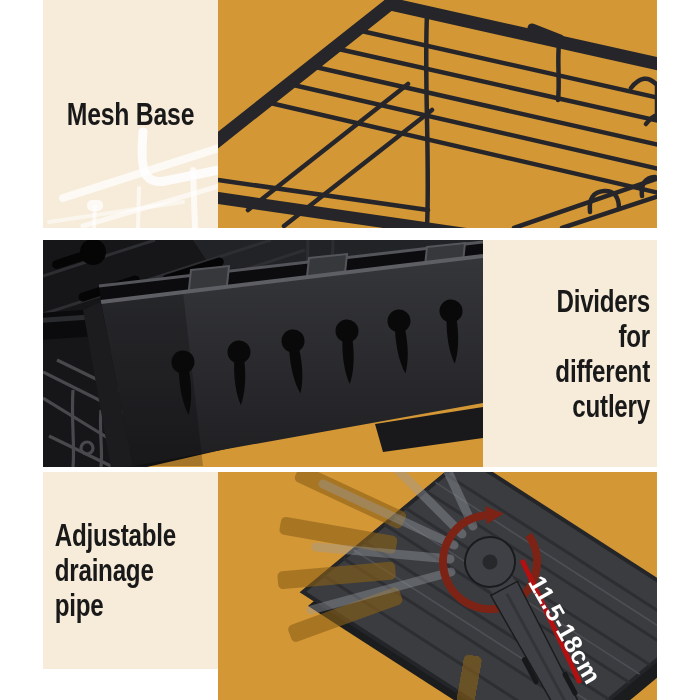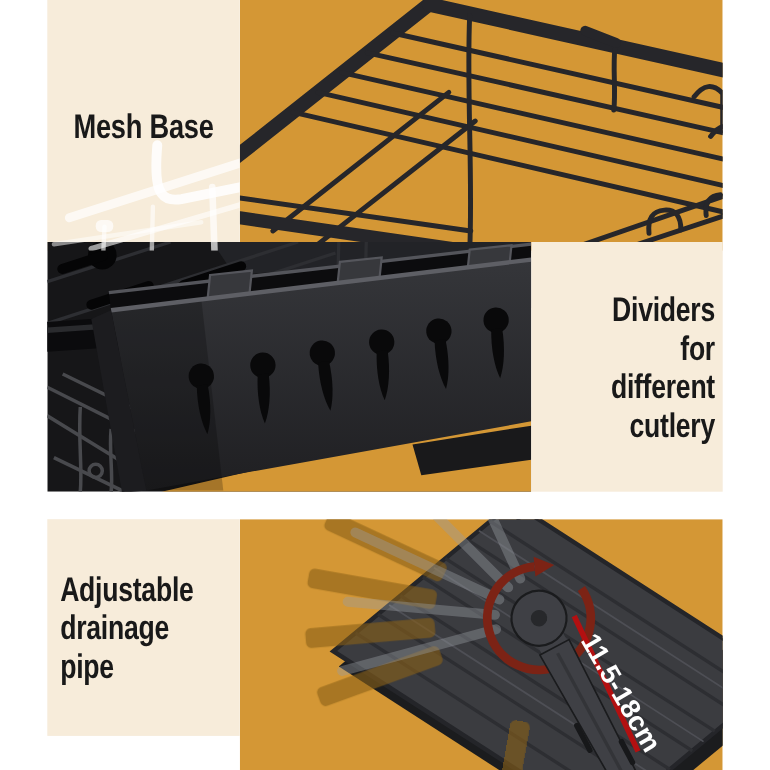--- a/index.html
+++ b/index.html
@@ -85,21 +85,21 @@
         <path d="M 0 198 L 262 236" stroke-width="12"></path>
         <path d="M 0 180 L 210 210" stroke-width="4.5"></path>
         <path d="M 296 228 L 441 178" stroke-width="4.5"></path>
         <path d="M 344 228 L 441 196" stroke-width="4.5"></path>
         <path d="M 372 212 q -2 -20 14 -21 q 15 -1 15 18" stroke-width="4.5"></path>
         <path d="M 424 196 q -2 -18 13 -19" stroke-width="4.5"></path>
       </g>
     </svg>
   </section>
 
-  <section class="row" style="top:220px;height:162px;">
+  <section class="row" style="top:240px;height:162px;">
     <svg class="photo" width="440" height="227" viewBox="0 0 440 227">
       <defs>
         <linearGradient id="faceG" x1="0" y1="0" x2="0" y2="1">
           <stop offset="0" stop-color="#35363a"></stop>
             <stop offset="1" stop-color="#1f1f22"></stop>
         </linearGradient>
       </defs>
       <rect width="440" height="227" fill="#161618"></rect>
 
       <g>

